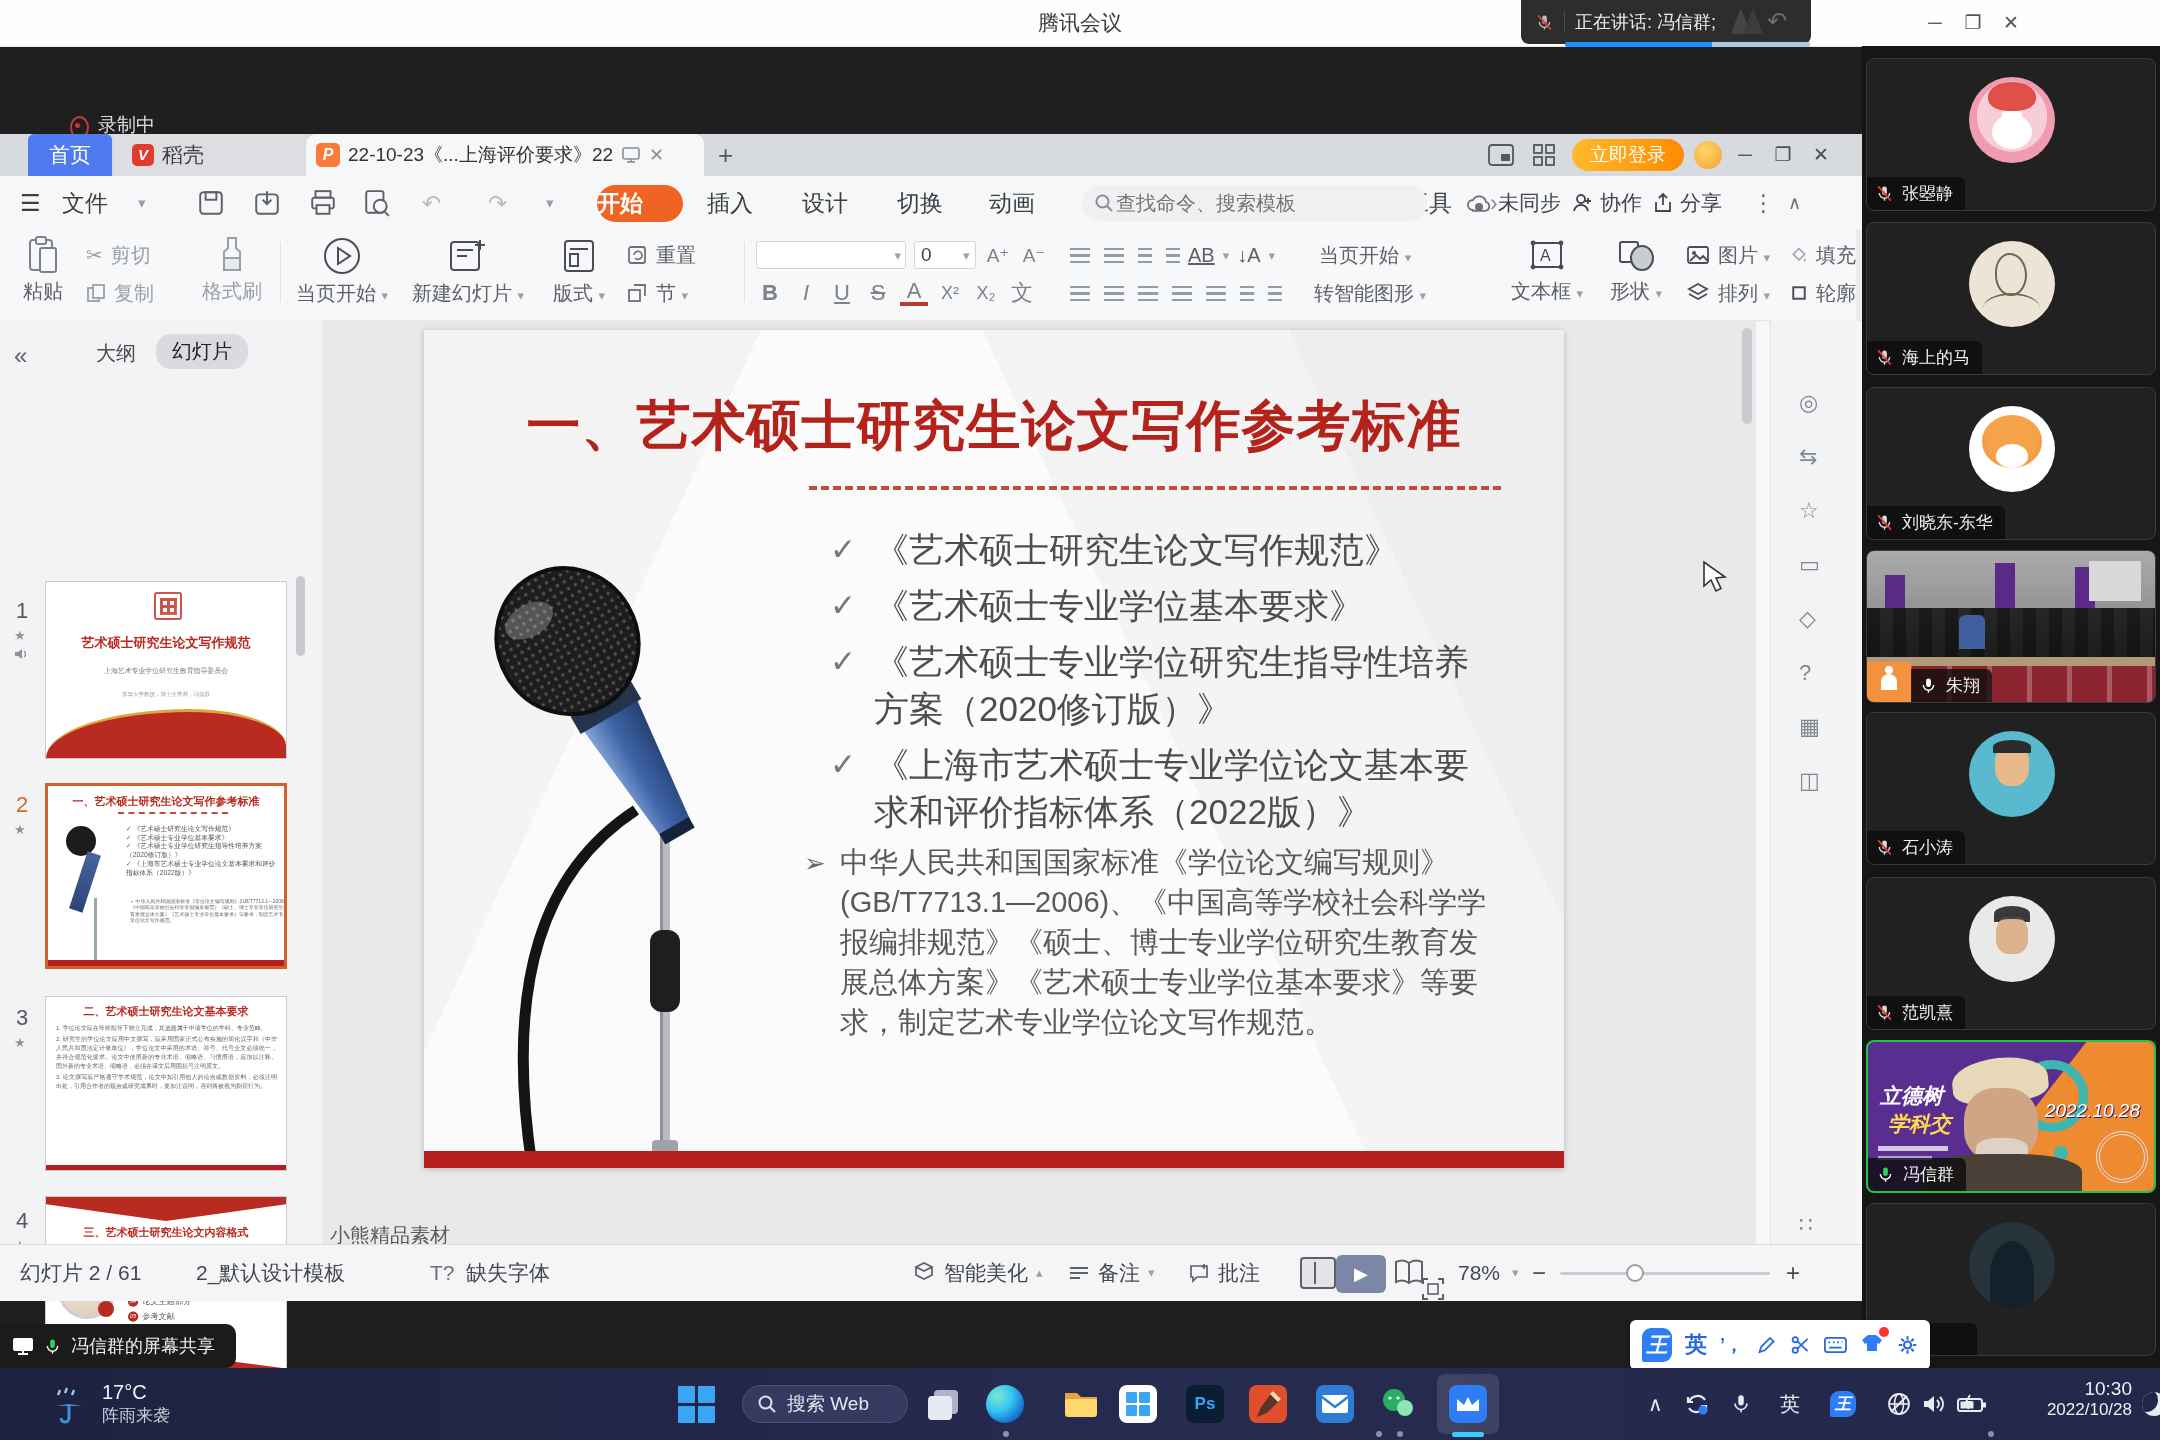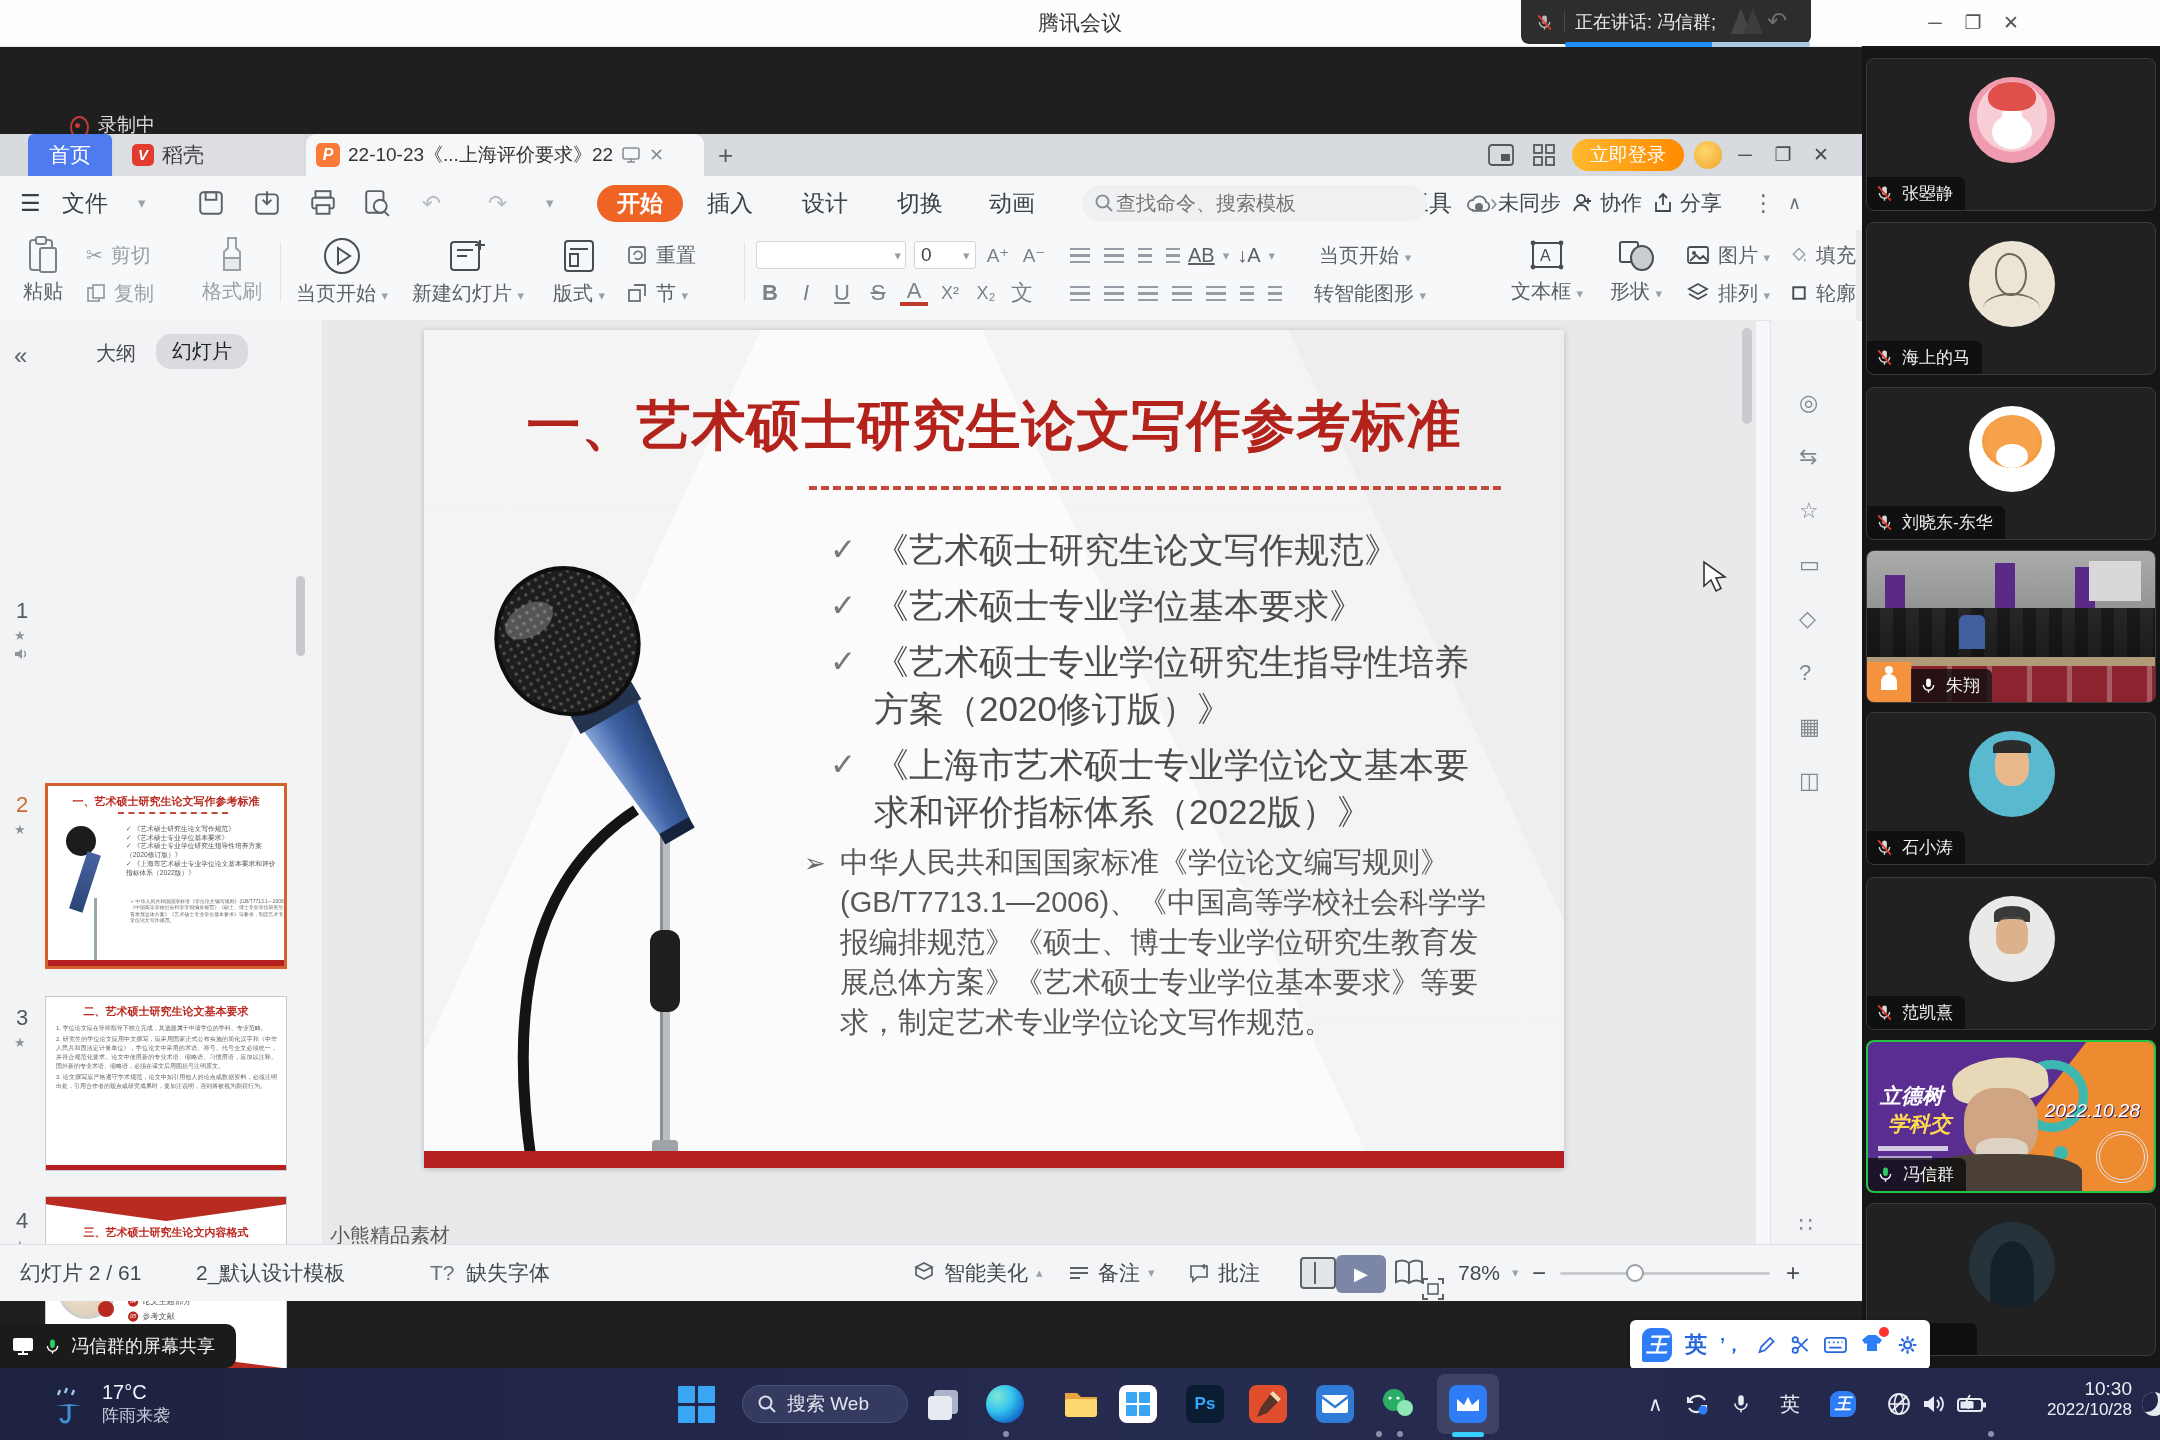--- a/index.html
+++ b/index.html
@@ -28,21 +28,21 @@
   .docer-ic{width:22px;height:22px;background:#e23c30;border-radius:5px;color:#fff;font-size:15px;font-weight:bold;text-align:center;line-height:22px;}
   .tab-doc{position:absolute;left:306px;top:0;width:398px;height:42px;background:#f6f7f8;border-radius:10px 10px 0 0;display:flex;align-items:center;gap:8px;padding:0 10px;box-sizing:border-box;}
   .ppt-ic{width:24px;height:24px;background:#f97b37;border-radius:5px;color:#fff;font-size:16px;font-weight:bold;text-align:center;line-height:24px;flex:0 0 auto;}
   .tab-doc-title{font-size:19px;color:#333;white-space:nowrap;overflow:hidden;max-width:290px;}
   .tbicon{color:#8b8f94;font-size:18px;}
   .login-pill{position:absolute;left:1572px;top:5px;width:112px;height:32px;border-radius:16px;background:linear-gradient(90deg,#ffb92e,#ff8a00);color:#fff;font-size:19px;text-align:center;line-height:32px;}
   .acc-avatar{position:absolute;left:1694px;top:7px;width:28px;height:28px;border-radius:50%;background:radial-gradient(circle at 40% 35%,#ffd76b,#f0a22c);}
   
   .menubar{position:absolute;left:0;top:42px;width:100%;height:54px;background:#f6f7f8;display:block;}
   .mitem{position:absolute;top:0;height:54px;line-height:54px;font-size:23px;color:#3c4043;}
-  .mpill{position:absolute;left:597px;top:9px;width:86px;height:37px;background:#ef6324;border-radius:19px;color:#fff;font-size:23px;text-align:center;line-height:37px;font-weight:bold;}
+  .mpill{position:absolute;left:597px;top:9px;width:86px;height:37px;background:#ef6324;border-radius:19px;color:#fff;font-size:23px;line-height:37px;font-weight:bold;}
   .qicon{position:absolute;top:13px;width:30px;height:28px;}
   .qicon svg{width:100%;height:100%;}
   .searchbox{position:absolute;left:1082px;top:9px;width:345px;height:36px;border-radius:18px;background:#eff0f2;display:flex;align-items:center;padding-left:12px;box-sizing:border-box;}
   .searchbox input{border:none;background:transparent;outline:none;font-size:20px;color:#555;width:290px;font-family:inherit;}
   .mr-item{position:absolute;top:0;height:54px;line-height:54px;font-size:21px;color:#43474c;display:flex;align-items:center;gap:6px;}
   
   .ribbon{position:absolute;left:0;top:96px;width:100%;height:90px;background:#f7f8f9;border-bottom:1px solid #e3e5e8;}
   .rgroup{position:absolute;top:6px;height:78px;}
   .rlabel{font-size:20px;color:#5d6166;white-space:nowrap;}
   .cv{font-size:13px;color:#9aa0a6;}
@@ -490,20 +490,27 @@
       <span class="lp-collapse">«</span>
       <span class="lp-tab" style="left:96px">大纲</span>
       <span class="lp-tab active" style="left:156px;top:14px">幻灯片</span>
 
       <span class="tnum" style="top:278px">1</span>
       <span class="tstar" style="top:308px">★</span>
       <svg class="tstar" style="top:328px" width="14" height="12" viewBox="0 0 14 12">
           <path d="M1 4h3l4-3v10L4 8H1z" fill="#8f9499"></path>
           <path d="M10 3c2 2 2 4 0 6" fill="none" stroke="#8f9499" stroke-width="1.4"></path>
         </svg>
+      <div class="thumbwrap" style="top:261px;height:178px">
+        <div class="t1seal"></div>
+        <div class="tiny-red-title" style="position:absolute;left:0;top:52px;width:100%;font-size:13px">艺术硕士研究生论文写作规范</div>
+        <div class="scaled" style="position:absolute;left:14px;top:84px;width:400px;font-size:13px;color:#777;text-align:center;transform:scale(.53)">上海艺术专业学位研究生教育指导委员会</div>
+        <div class="scaled" style="position:absolute;left:30px;top:108px;width:360px;font-size:11px;color:#999;text-align:center;transform:scale(.5)">东华大学教授，博士生导师，冯信群</div>
+        <div class="t1band"></div>
+      </div>
 
       <span class="tnum sel" style="top:472px">2</span>
       <span class="tstar" style="top:502px">★</span>
       <div class="thumbwrap selected" style="top:463px;height:186px">
         <div class="tiny-red-title" style="position:absolute;left:0;top:8px;width:100%;font-size:11px">一、艺术硕士研究生论文写作参考标准</div>
         <div style="position:absolute;left:70px;top:26px;width:110px;border-top:2px dashed #c44a3a"></div>
         <div style="position:absolute;left:18px;top:40px;width:30px;height:30px;background:#1c1c1c;border-radius:50%"></div>
         <div style="position:absolute;left:30px;top:66px;width:14px;height:60px;background:linear-gradient(#48649f,#2b4576);transform:rotate(18deg)"></div>
         <div style="position:absolute;left:46px;top:112px;width:3px;height:62px;background:#9aa"></div>
         <div class="scaled" style="position:absolute;left:78px;top:38px;width:300px;font-size:13px;line-height:17px;color:#555;transform:scale(.52)">

